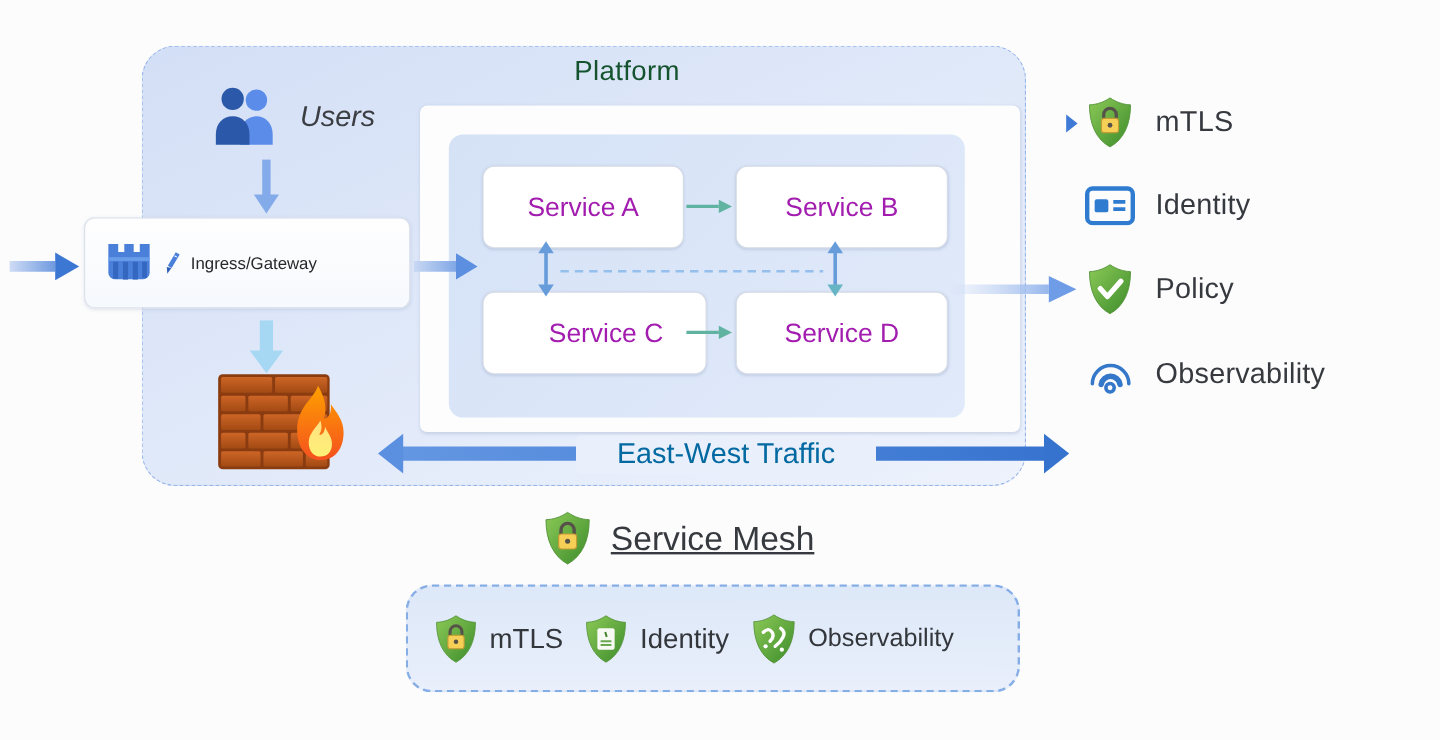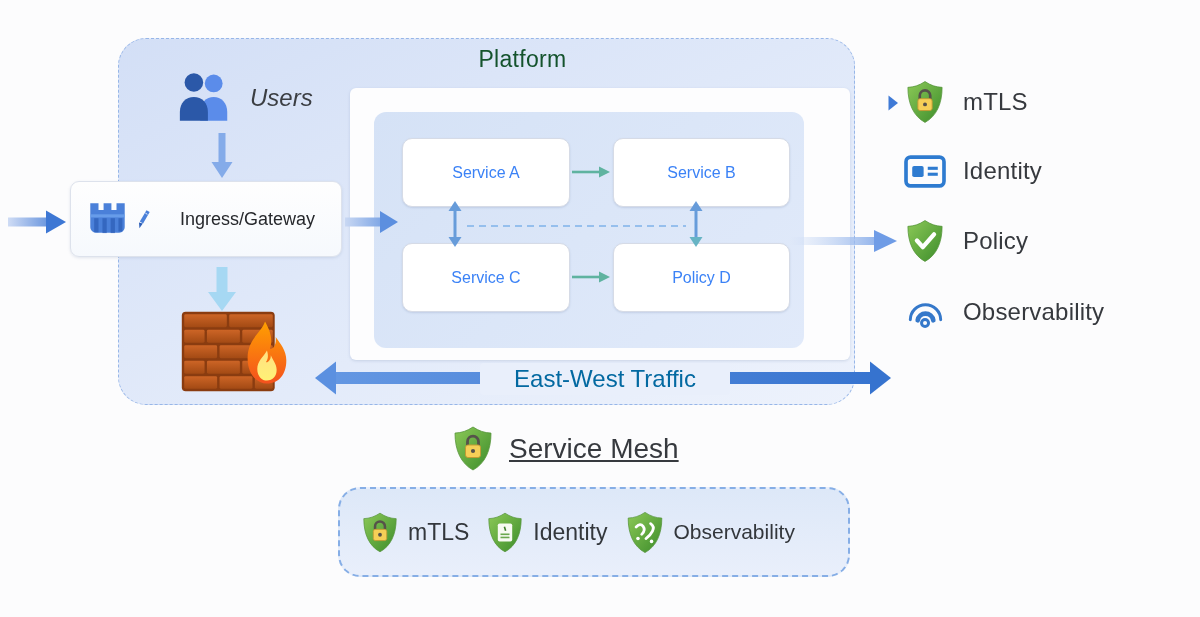--- a/index.html
+++ b/index.html
@@ -10,31 +10,31 @@
   #platform-box{left:118px;top:38px;width:737px;height:367px;border-radius:28px;
     background:linear-gradient(155deg,#d3dff6 0%,#dfe8f9 45%,#edf2fc 100%);
     border:1.6px dashed #97b6e8;box-sizing:border-box;}
   #platform-title{left:190px;top:46px;width:665px;text-align:center;font-size:23px;color:#14532d;letter-spacing:.3px;}
   #inner-panel{left:350px;top:88px;width:500px;height:272px;background:#fdfdfe;border-radius:6px;
     box-shadow:0 1px 3px rgba(110,130,170,.25);}
   #services-panel{left:374px;top:112px;width:430px;height:236px;border-radius:12px;
     background:linear-gradient(135deg,#d5e2f6,#e1eafa);}
   .service-box{width:166px;height:67px;background:#fff;border:1px solid #d6dbe6;border-radius:10px;
     box-shadow:0 1px 2px rgba(120,140,180,.25);display:flex;align-items:center;justify-content:center;
-    font-size:16px;color:#3b82f6;}
+    font-size:22px;color:#a21caf;}
   #svc-a{left:402px;top:138px;} #svc-b{left:613px;top:138px;width:175px;}
-  #svc-c{left:402px;top:243px;} #svc-d{left:613px;top:243px;width:175px;}
+  #svc-c{left:402px;top:243px;padding-left:19px;} #svc-d{left:613px;top:243px;width:175px;}
   
   #users-icon{left:176px;top:70px;}
   #users-label{left:250px;top:84px;font-size:24px;color:#3b3e43;font-style:italic;}
   
   #ingress-box{left:70px;top:181px;width:272px;height:76px;background:linear-gradient(180deg,#fefefe,#f6f9fd);
     border:1px solid #dde2ec;border-radius:9px;box-shadow:0 1px 3px rgba(100,120,160,.18);
     display:flex;align-items:center;padding-left:16px;box-sizing:border-box;gap:7px;}
-  #ingress-label{font-size:18px;color:#26282c;margin-left:21px;}
+  #ingress-label{font-size:14px;color:#26282c;margin-left:0;}
   
   #firewall-icon{left:176px;top:304px;}
   
   #east-west-label{left:480px;top:363px;width:250px;height:32px;background:#e9effb;border-radius:4px;
     display:flex;align-items:center;justify-content:center;font-size:24px;color:#0369a1;z-index:60;}
   
   .legend-row{left:902px;height:46px;display:flex;align-items:center;gap:15px;}
   .legend-iconbox{width:46px;height:46px;display:flex;align-items:center;justify-content:center;}
   .legend-label{font-size:24px;color:#36393e;letter-spacing:.2px;white-space:nowrap;}
   #legend-row-0{top:79px;} #legend-row-1{top:148px;} #legend-row-2{top:218px;justify-content:center;}
@@ -175,21 +175,21 @@
 <div id="stage">
 
   <div class="abs" id="platform-box"></div>
   <div class="abs" id="platform-title">Platform</div>
   <div class="abs" id="inner-panel"></div>
   <div class="abs" id="services-panel"></div>
 
   <div class="abs service-box" id="svc-a">Service A</div>
   <div class="abs service-box" id="svc-b">Service B</div>
   <div class="abs service-box" id="svc-c">Service C</div>
-  <div class="abs service-box" id="svc-d">Policy D</div>
+  <div class="abs service-box" id="svc-d">Service D</div>
 
   <svg class="abs" id="users-icon" width="58" height="53" viewBox="0 0 60 54">
       <use href="#sym-users"></use>
     </svg>
   <div class="abs" id="users-label">Users</div>
 
   <div class="abs" id="ingress-box">
     <svg width="41" height="36" viewBox="0 0 52 46">
         <use href="#sym-castle"></use>
       </svg>

